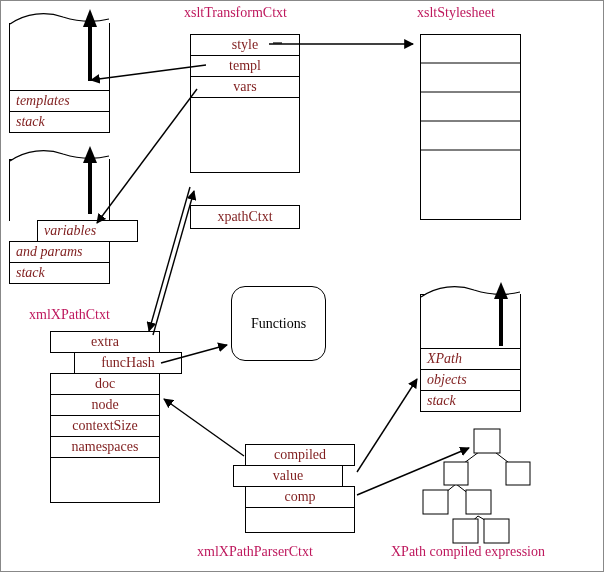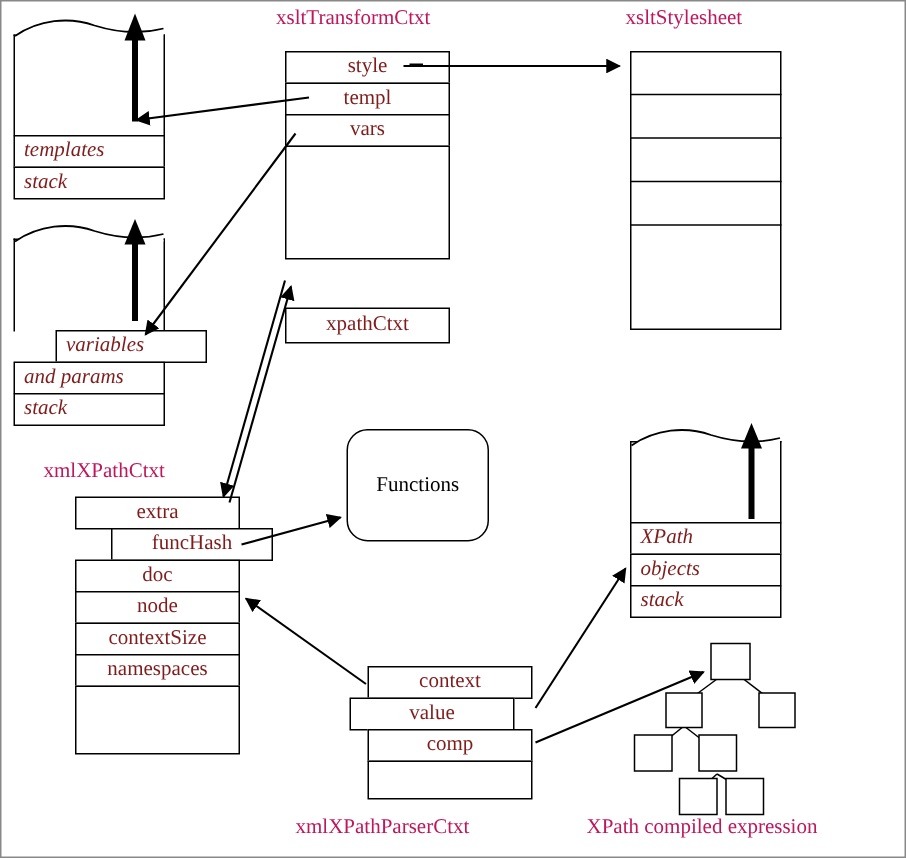--- a/index.html
+++ b/index.html
@@ -120,21 +120,21 @@
 
   <div class="box" style="left:419px; top:293px; width:101px; height:55px; border-bottom:none;"></div>
   <svg class="layer">
     <path d="M420,296 C436,285 456,283 473,289 C489,294 503,295 519,291 L519,296 Z" fill="#ffffff" stroke="none"></path>
     <path d="M420,296 C436,285 456,283 473,289 C489,294 503,295 519,291" fill="none" stroke="#000" stroke-width="1.2"></path>
   </svg>
   <div class="cell left" style="left:419px; top:347px; width:101px; height:22px;">XPath</div>
   <div class="cell left" style="left:419px; top:368px; width:101px; height:22px;">objects</div>
   <div class="cell left" style="left:419px; top:389px; width:101px; height:22px;">stack</div>
 
-  <div class="cell" style="left:244px; top:443px; width:110px; height:22px;">context</div>
+  <div class="cell" style="left:244px; top:443px; width:110px; height:22px;">compiled</div>
   <div class="cell" style="left:232px; top:464px; width:110px; height:22px;">value</div>
   <div class="cell" style="left:244px; top:485px; width:110px; height:22px;">comp</div>
   <div class="box" style="left:244px; top:506px; width:110px; height:26px;"></div>
   <div class="lbl" style="left:196px; top:543px;">xmlXPathParserCtxt</div>
 
   <div class="lbl" style="left:390px; top:543px;">XPath compiled expression</div>
   <svg class="layer">
 
     <line x1="486" y1="445" x2="455" y2="468" stroke="#000" stroke-width="1"></line>
     <line x1="486" y1="445" x2="516" y2="468" stroke="#000" stroke-width="1"></line>

